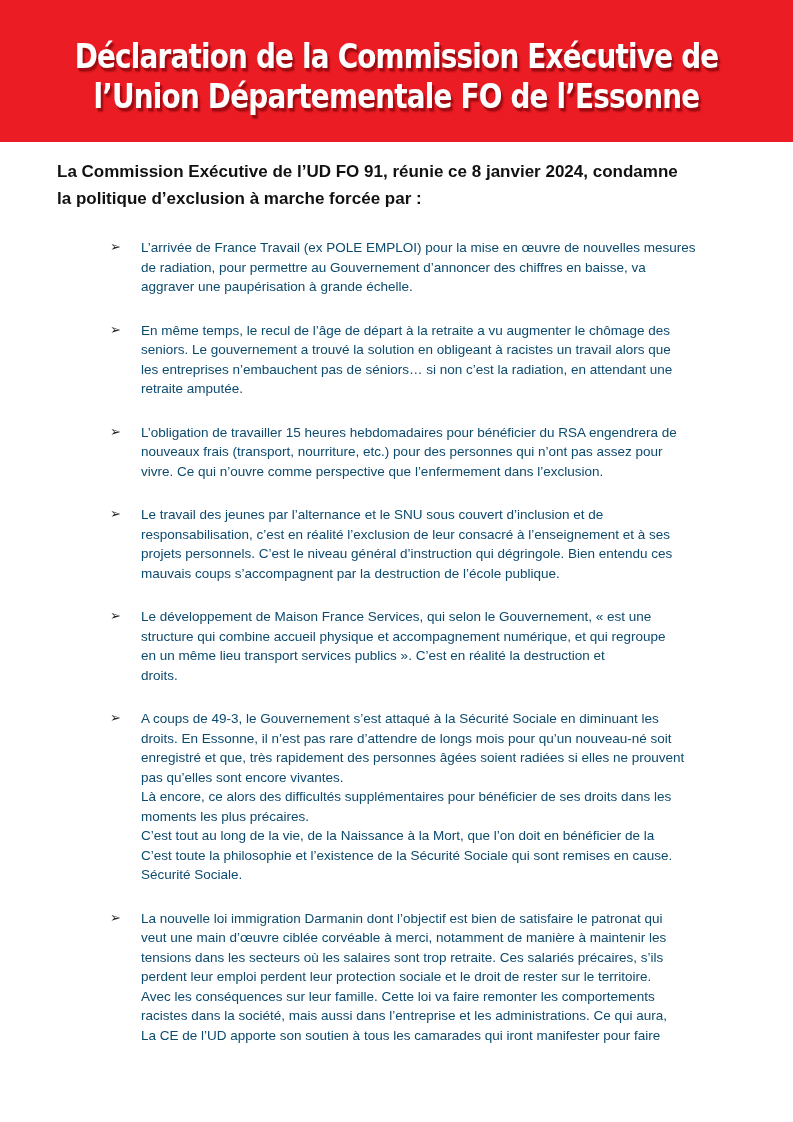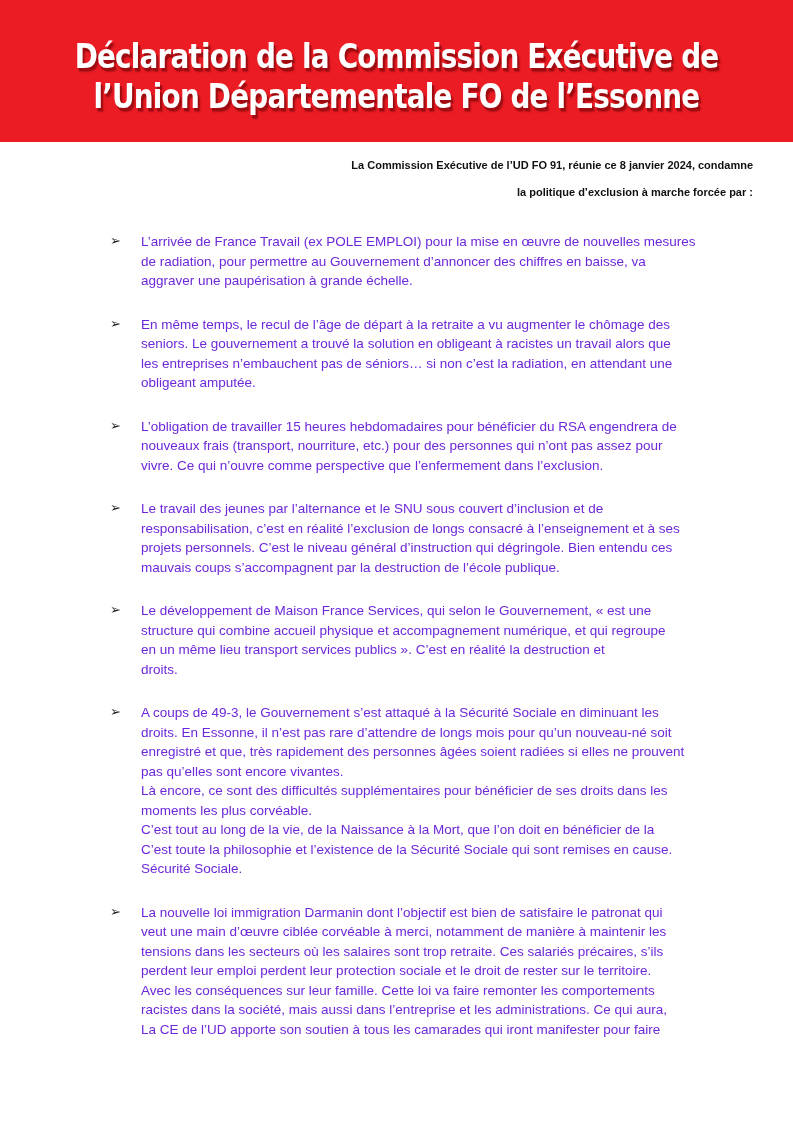--- a/index.html
+++ b/index.html
@@ -32,47 +32,46 @@
     font-size: 34px;
     line-height: 40px;
     color: #ffffff;
     white-space: nowrap;
     letter-spacing: -1px;
     transform: scaleX(0.82);
     transform-origin: center;
     text-shadow: 2px 3px 0 #9E0B10, 3px 4px 2px rgba(120,8,12,0.55);
   }
   .intro {
-    margin: 10px 40px 0 57px;
+    margin: 16px 40px 0 57px;
     font-weight: bold;
-    font-size: 11px;
+    font-size: 17px;
     line-height: 27px;
     color: #111111;
-    text-align: right;
   }
   .bullets {
     margin: 26px 20px 0 110px;
     width: 650px;
   }
   .bullet {
     position: relative;
     padding-left: 31px;
     margin-bottom: 24px;
   }
   .bullet .marker {
     position: absolute;
     left: 0;
     top: 1px;
     font-size: 13px;
     color: #222222;
   }
   .bullet-line {
     font-size: 13.5px;
     line-height: 19.5px;
-    color: #6d28d9;
+    color: #0c4a6e;
   }
 </style>
 </head>
 <body>
 
 <div class="page">
 
   <header class="banner" style="background: rgb(236, 28, 36);">
     <div class="title-line" style="color: rgb(255, 255, 255);">Déclaration de la Commission Exécutive de</div>
     <div class="title-line" style="color: rgb(255, 255, 255);">l’Union Départementale FO de l’Essonne</div>
@@ -91,58 +90,58 @@
           <div class="bullet-line">de radiation, pour permettre au Gouvernement d’annoncer des chiffres en baisse, va</div>
           <div class="bullet-line">aggraver une paupérisation à grande échelle.</div>
         </div>
       </div>
       <div class="bullet">
         <span class="marker">➢</span>
         <div class="btext">
           <div class="bullet-line">En même temps, le recul de l’âge de départ à la retraite a vu augmenter le chômage des</div>
           <div class="bullet-line">seniors. Le gouvernement a trouvé la solution en obligeant à racistes un travail alors que</div>
           <div class="bullet-line">les entreprises n’embauchent pas de séniors… si non c’est la radiation, en attendant une</div>
-          <div class="bullet-line">obligeant amputée.</div>
+          <div class="bullet-line">retraite amputée.</div>
         </div>
       </div>
       <div class="bullet">
         <span class="marker">➢</span>
         <div class="btext">
           <div class="bullet-line">L’obligation de travailler 15 heures hebdomadaires pour bénéficier du RSA engendrera de</div>
           <div class="bullet-line">nouveaux frais (transport, nourriture, etc.) pour des personnes qui n’ont pas assez pour</div>
           <div class="bullet-line">vivre. Ce qui n’ouvre comme perspective que l’enfermement dans l’exclusion.</div>
         </div>
       </div>
       <div class="bullet">
         <span class="marker">➢</span>
         <div class="btext">
           <div class="bullet-line">Le travail des jeunes par l’alternance et le SNU sous couvert d’inclusion et de</div>
-          <div class="bullet-line">responsabilisation, c’est en réalité l’exclusion de longs consacré à l’enseignement et à ses</div>
+          <div class="bullet-line">responsabilisation, c’est en réalité l’exclusion de leur consacré à l’enseignement et à ses</div>
           <div class="bullet-line">projets personnels. C’est le niveau général d’instruction qui dégringole. Bien entendu ces</div>
           <div class="bullet-line">mauvais coups s’accompagnent par la destruction de l’école publique.</div>
         </div>
       </div>
       <div class="bullet">
         <span class="marker">➢</span>
         <div class="btext">
           <div class="bullet-line">Le développement de Maison France Services, qui selon le Gouvernement, « est une</div>
           <div class="bullet-line">structure qui combine accueil physique et accompagnement numérique, et qui regroupe</div>
           <div class="bullet-line">en un même lieu transport services publics ». C’est en réalité la destruction et</div>
           <div class="bullet-line">droits.</div>
         </div>
       </div>
       <div class="bullet">
         <span class="marker">➢</span>
         <div class="btext">
           <div class="bullet-line">A coups de 49-3, le Gouvernement s’est attaqué à la Sécurité Sociale en diminuant les</div>
           <div class="bullet-line">droits. En Essonne, il n’est pas rare d’attendre de longs mois pour qu’un nouveau-né soit</div>
           <div class="bullet-line">enregistré et que, très rapidement des personnes âgées soient radiées si elles ne prouvent</div>
           <div class="bullet-line">pas qu’elles sont encore vivantes.</div>
-          <div class="bullet-line">Là encore, ce sont des difficultés supplémentaires pour bénéficier de ses droits dans les</div>
-          <div class="bullet-line">moments les plus corvéable.</div>
+          <div class="bullet-line">Là encore, ce alors des difficultés supplémentaires pour bénéficier de ses droits dans les</div>
+          <div class="bullet-line">moments les plus précaires.</div>
           <div class="bullet-line">C’est tout au long de la vie, de la Naissance à la Mort, que l’on doit en bénéficier de la</div>
           <div class="bullet-line">C’est toute la philosophie et l’existence de la Sécurité Sociale qui sont remises en cause.</div>
           <div class="bullet-line">Sécurité Sociale.</div>
         </div>
       </div>
       <div class="bullet">
         <span class="marker">➢</span>
         <div class="btext">
           <div class="bullet-line">La nouvelle loi immigration Darmanin dont l’objectif est bien de satisfaire le patronat qui</div>
           <div class="bullet-line">veut une main d’œuvre ciblée corvéable à merci, notamment de manière à maintenir les</div>

